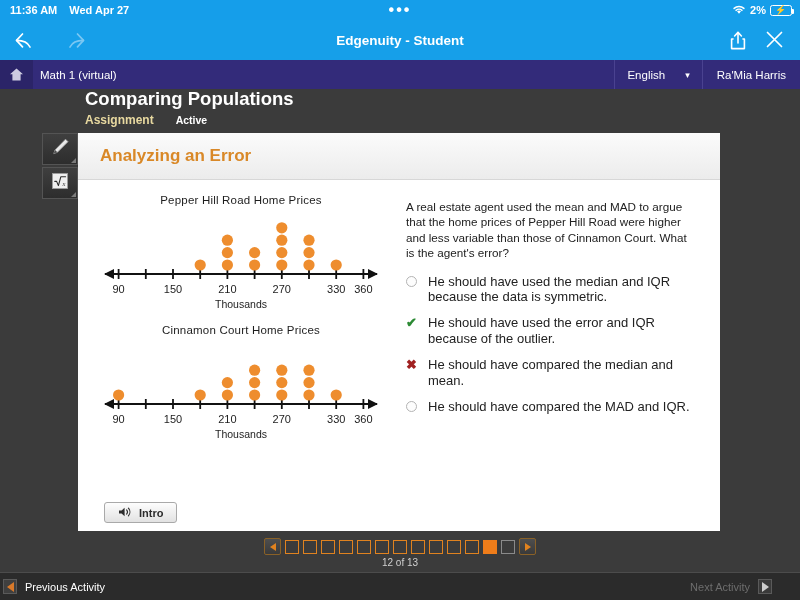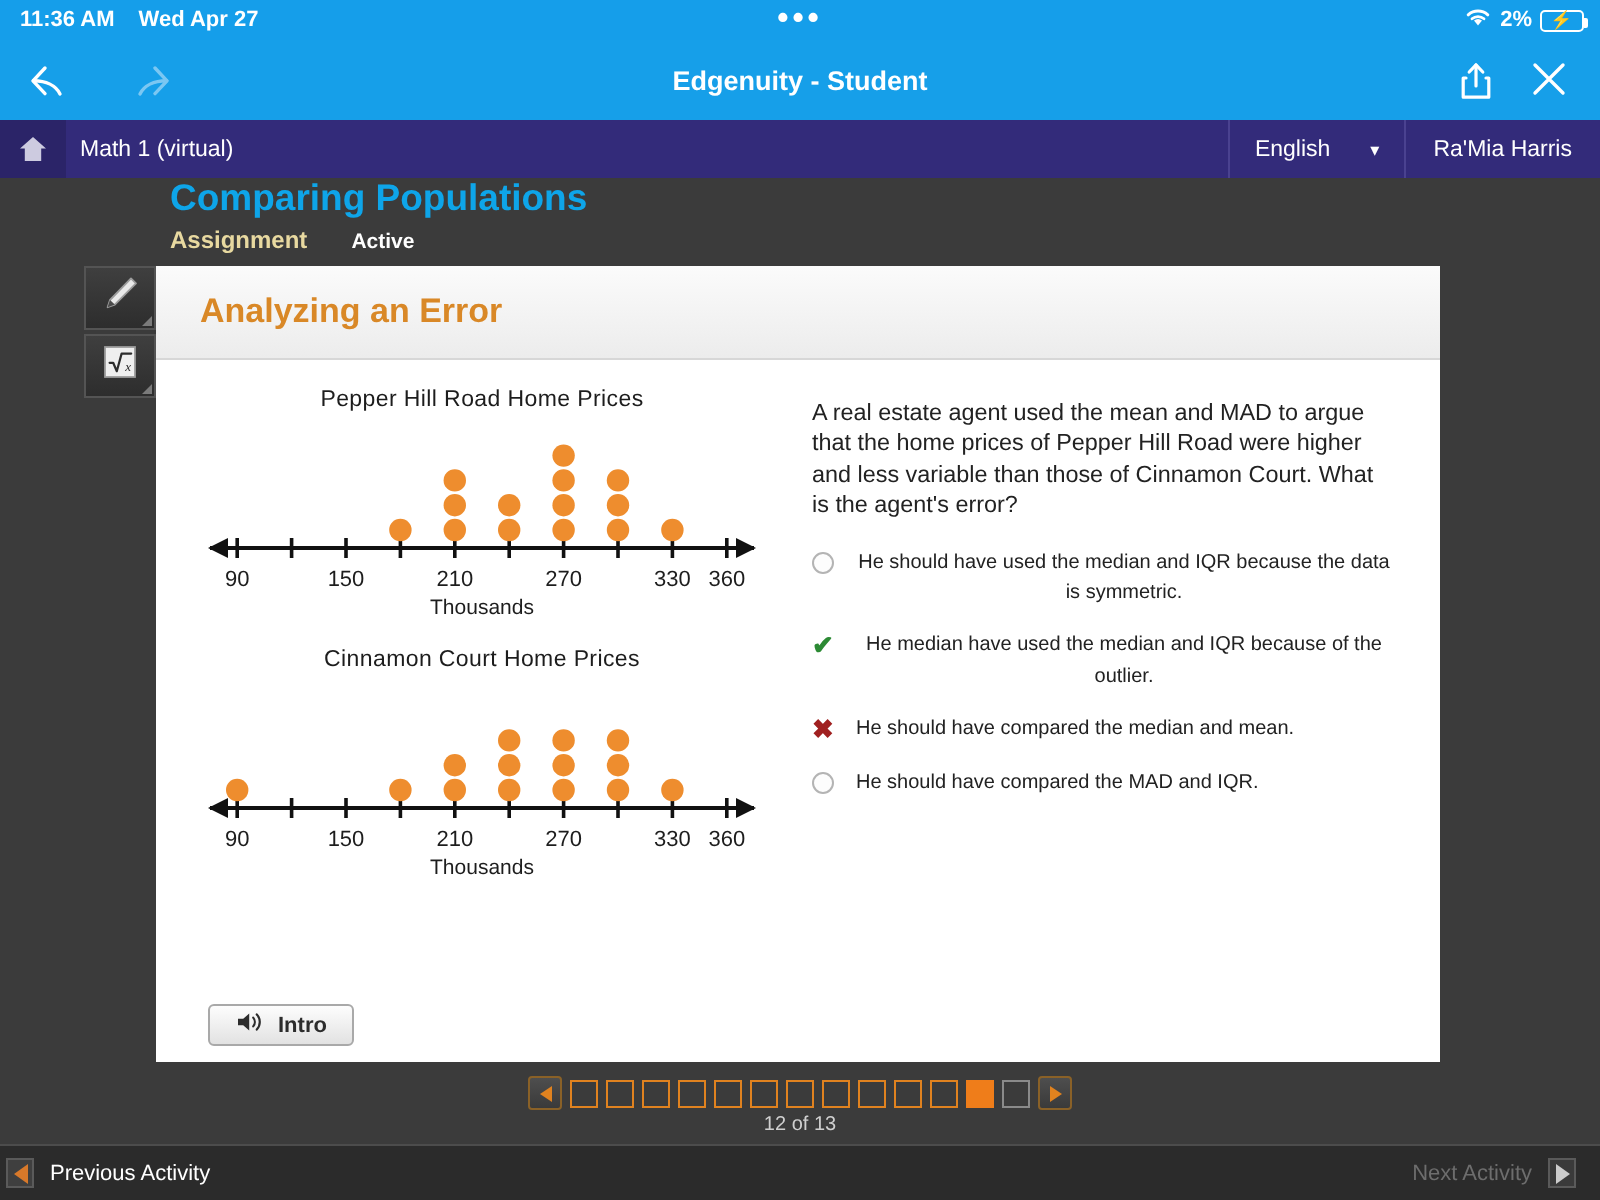--- a/index.html
+++ b/index.html
@@ -66,21 +66,21 @@
   .pb-user { padding: 0 14px; font-size: 11.5px; }
   .caret-d { font-size: 9px; }
 
   
   .darkbody {
     position: absolute; left: 0; top: 89px; width: 800px; height: 483px;
     background: #3b3b3b;
   }
   .lesson-title {
     position: absolute; left: 85px; top: 88px;
-    font-size: 18.5px; font-weight: bold; color: #0ea5e9;
+    font-size: 18.5px; font-weight: bold; color: #ffffff;
   }
   .lesson-sub { position: absolute; left: 85px; top: 113px; display: flex; align-items: baseline; gap: 22px; }
   .sub-assignment { font-size: 12px; font-weight: bold; color: #e8d9a0; }
   .sub-status { font-size: 10.5px; font-weight: bold; color: #ffffff; }
 
   
   .toolrail { position: absolute; left: 42px; top: 133px; width: 36px; }
   .tool {
     width: 36px; height: 32px; margin-bottom: 2px;
     background: linear-gradient(#3f3f3f, #2d2d2d);
@@ -129,21 +129,21 @@
   .choice-mark {
     width: 22px; flex: 0 0 22px; padding-top: 1px;
     display: flex; justify-content: flex-start;
   }
   .radio {
     width: 11px; height: 11px; border-radius: 50%;
     border: 1px solid #b4b4b4; background: #fdfdfd; margin-top: 1px;
   }
   .mark-check { color: #2c8a34; font-size: 13px; font-weight: bold; line-height: 13px; }
   .mark-x { color: #a02020; font-size: 13px; font-weight: bold; line-height: 13px; }
-  .choice-text { font-size: 10px; line-height: 15.4px; color: #222222; text-align: center; }
+  .choice-text { font-size: 13px; line-height: 15.4px; color: #222222; }
 
   
   .intro-wrap { position: absolute; left: 104px; top: 502px; }
   .intro-btn {
     display: inline-flex; align-items: center; gap: 7px;
     height: 21px; padding: 0 13px;
     background: linear-gradient(#fdfdfd, #e2e2e2);
     border: 1px solid #a9a9a9; border-radius: 3px;
     font-size: 11px; font-weight: bold; color: #2c2c2c;
   }
@@ -166,21 +166,21 @@
   .pg-box.inactive { border-color: #8a8a8a; }
   .pg-count { font-size: 10px; color: #cfcfcf; }
 
   
   .bottombar {
     position: absolute; left: 0; top: 572px; width: 800px; height: 28px;
     background: #2b2b2b; border-top: 1px solid #4c4c4c;
     display: flex; align-items: center; color: #ffffff; font-size: 11px;
   }
   .prev-act { display: flex; align-items: center; gap: 8px; padding-left: 3px; }
-  .next-act { margin-left: auto; display: flex; align-items: center; gap: 8px; padding-right: 12px; color: #6d6d6d; text-align: center; }
+  .next-act { margin-left: auto; display: flex; align-items: center; gap: 8px; padding-right: 28px; color: #6d6d6d; text-align: center; }
   .bb-arrow-l { border-top: 5px solid transparent; border-bottom: 5px solid transparent; border-right: 7px solid #d8792a; }
   .bb-sq { width: 14px; height: 15px; background: #3f3f3f; border: 1px solid #5a5a5a;
            display: flex; align-items: center; justify-content: center; }
   .bb-sq.dimsq { background: #3a3a3a; }
   .bb-arrow-r { border-top: 5px solid transparent; border-bottom: 5px solid transparent; border-left: 7px solid #cccccc; }
 </style>
 </head>
 <body>
 
 <div id="app">
@@ -375,21 +375,21 @@
             <div class="choice">
               <span class="choice-mark">
                 <span class="radio"></span>
               </span>
               <span class="choice-text">He should have used the median and IQR because the data is symmetric.</span>
             </div>
             <div class="choice">
               <span class="choice-mark">
                 <span class="mark-check">✔</span>
               </span>
-              <span class="choice-text">He median have used the median and IQR because of the outlier.</span>
+              <span class="choice-text">He should have used the error and IQR because of the outlier.</span>
             </div>
             <div class="choice">
               <span class="choice-mark">
                 <span class="mark-x">✖</span>
               </span>
               <span class="choice-text">He should have compared the median and mean.</span>
             </div>
             <div class="choice">
               <span class="choice-mark">
                 <span class="radio"></span>

